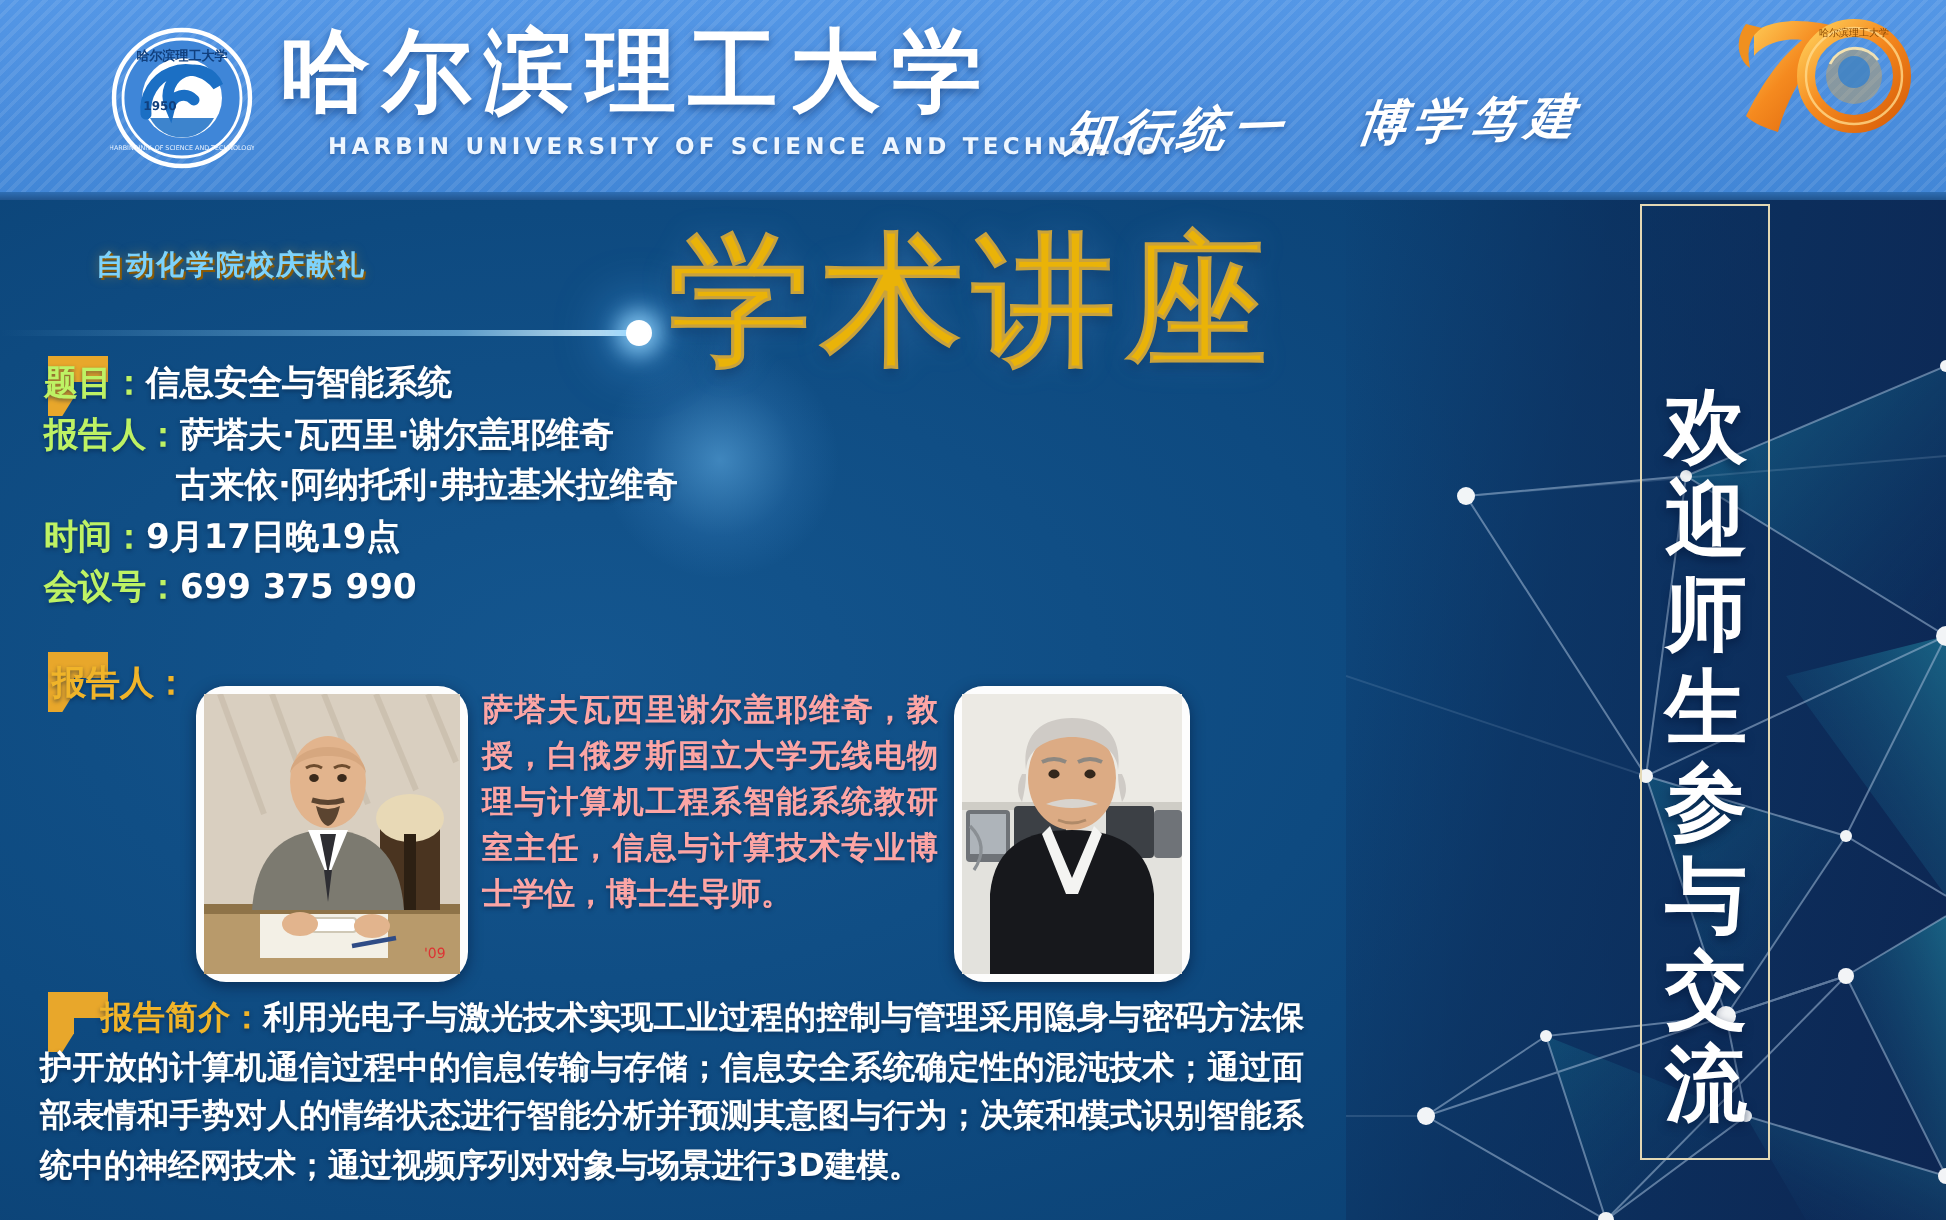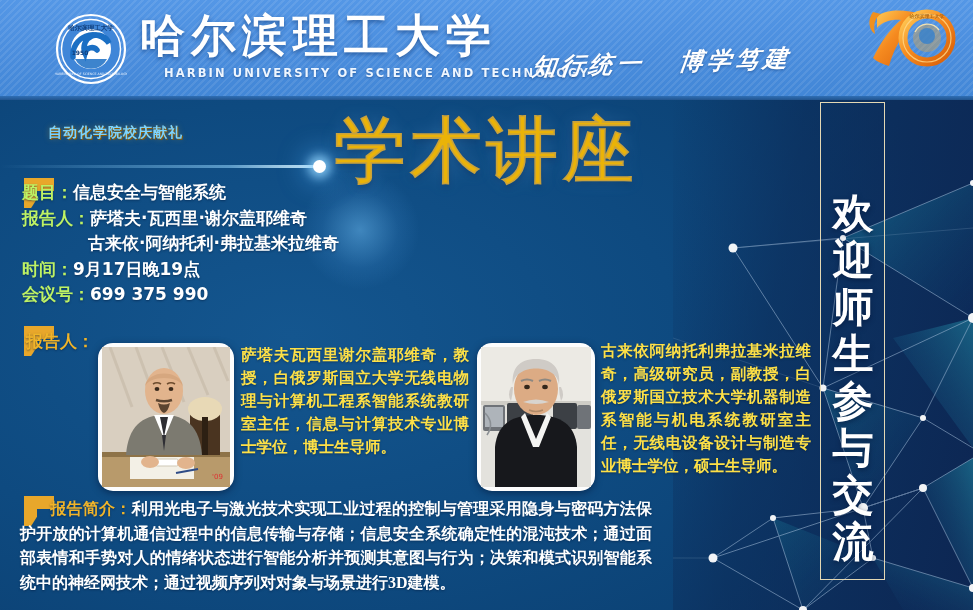--- a/index.html
+++ b/index.html
@@ -145,36 +145,35 @@
     position:absolute;background:#fdfdfd;padding:4px;
     box-shadow:0 2px 7px rgba(0,15,45,.5);
     border-radius:15px;
   }
   .photo .pic{width:100%;height:100%;display:block;overflow:hidden;}
   .photo svg{display:block;width:100%;height:100%;}
   #photo1{left:98px;top:343px;width:136px;height:148px;}
   #photo2{left:477px;top:343px;width:118px;height:148px;}
 
   .bio{
-    position:absolute;color:#fde047;font-weight:700;
+    position:absolute;color:#fca5a5;font-weight:700;
     font-size:15.5px;line-height:23px;
     text-shadow:0 1px 2px rgba(0,25,60,.5);
     text-align:justify;
   }
   #bio1{left:241px;top:344px;width:228px;}
   #bio2{left:601px;top:340px;width:210px;}
 
   
   .abs-flag{left:24px;top:496px;}
   .abstract{
     position:absolute;left:20px;top:497px;width:632px;
     color:#ffffff;font-weight:700;font-size:16px;line-height:24.5px;
     text-shadow:0 1px 2px rgba(0,25,60,.5);
     text-align:justify;
-    font-family:Liberation Serif, serif;
   }
   .abs-lbl{color:#f0b429;}
 
   
   .vbanner{
     position:absolute;left:820px;top:102px;width:65px;height:478px;
     border:1px solid #e3d8b4;
   }
   .vtext{
     position:absolute;left:823px;top:190px;width:60px;
@@ -388,21 +387,20 @@
         <ellipse cx="46" cy="40" rx="2.8" ry="2.2" fill="#33271c"></ellipse>
         <ellipse cx="64" cy="40" rx="2.8" ry="2.2" fill="#33271c"></ellipse>
         <path d="M40 34 q6 -3 12 0" stroke="#8d8881" stroke-width="2" fill="none"></path>
         <path d="M58 34 q6 -3 12 0" stroke="#8d8881" stroke-width="2" fill="none"></path>
         <path d="M42 55 q13 -5 26 0 q-13 4 -26 0 Z" fill="#d8d4cf"></path>
         <path d="M48 63 q7 3 14 0" stroke="#b08a68" stroke-width="1.4" fill="none"></path>
       </svg>
     </div>
   </div>
 
-  <div class="bio" id="bio2">古来依阿纳托利弗拉基米拉维奇，高级研究员，副教授，白俄罗斯国立技术大学机器制造系智能与机电系统教研室主任，无线电设备设计与制造专业博士学位，硕士生导师。</div>
 
   <div class="flag abs-flag"></div>
   <div class="abstract">
     <span style="display:inline-block;width:30px;"></span><span class="abs-lbl">报告简介：</span><span>利用光电子与激光技术实现工业过程的控制与管理采用隐身与密码方法保护开放的计算机通信过程中的信息传输与存储；信息安全系统确定性的混沌技术；通过面部表情和手势对人的情绪状态进行智能分析并预测其意图与行为；决策和模式识别智能系统中的神经网技术；通过视频序列对对象与场景进行3D建模。</span>
   </div>
 
   <div class="vbanner"></div>
   <div class="vtext">
     <span>欢</span>
     <span>迎</span>

